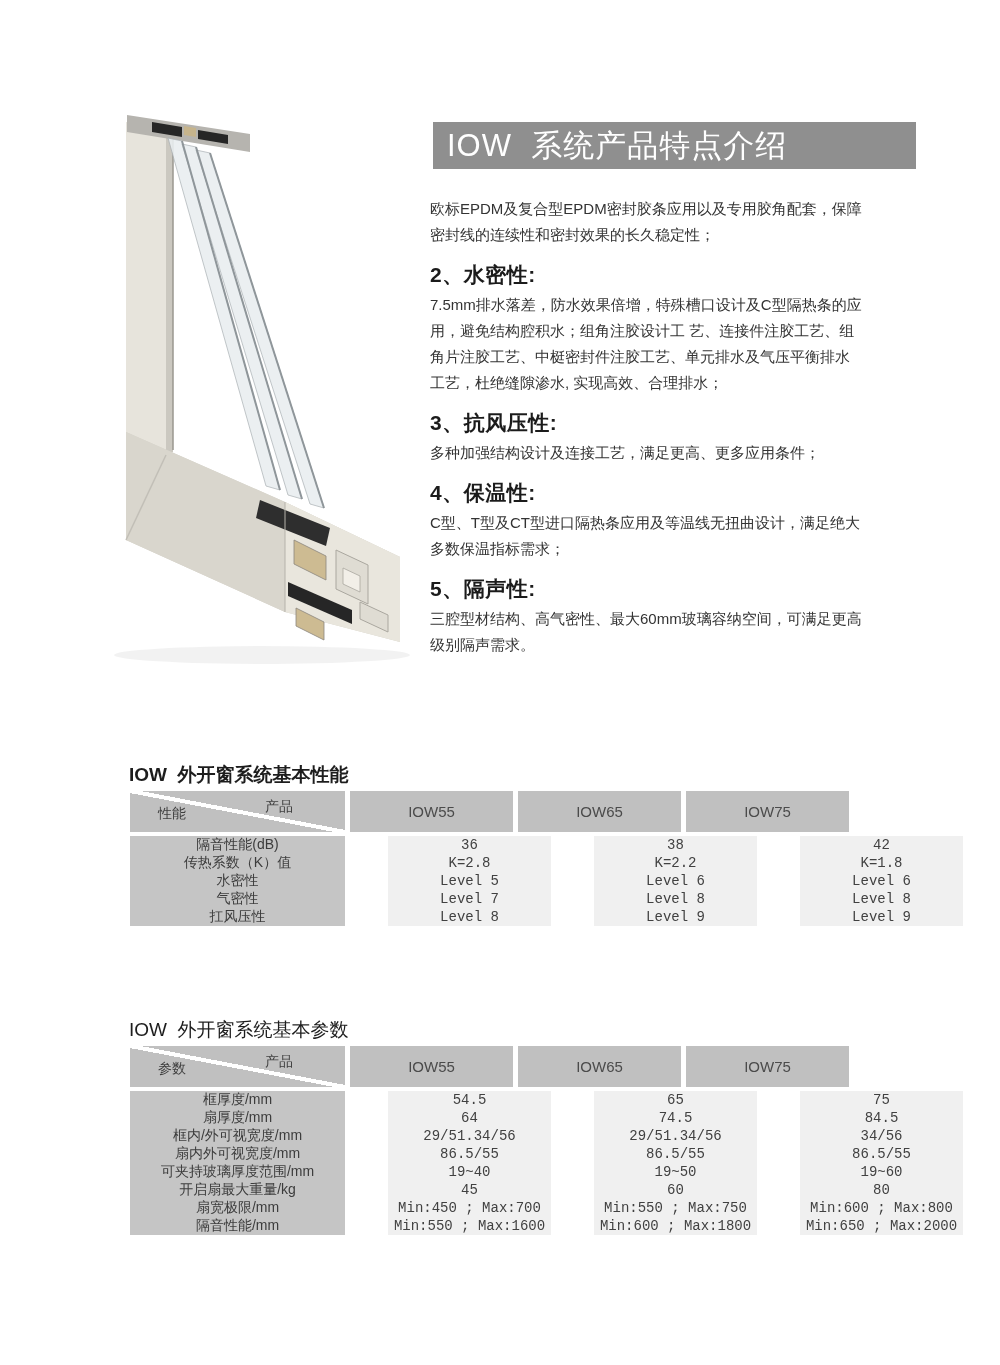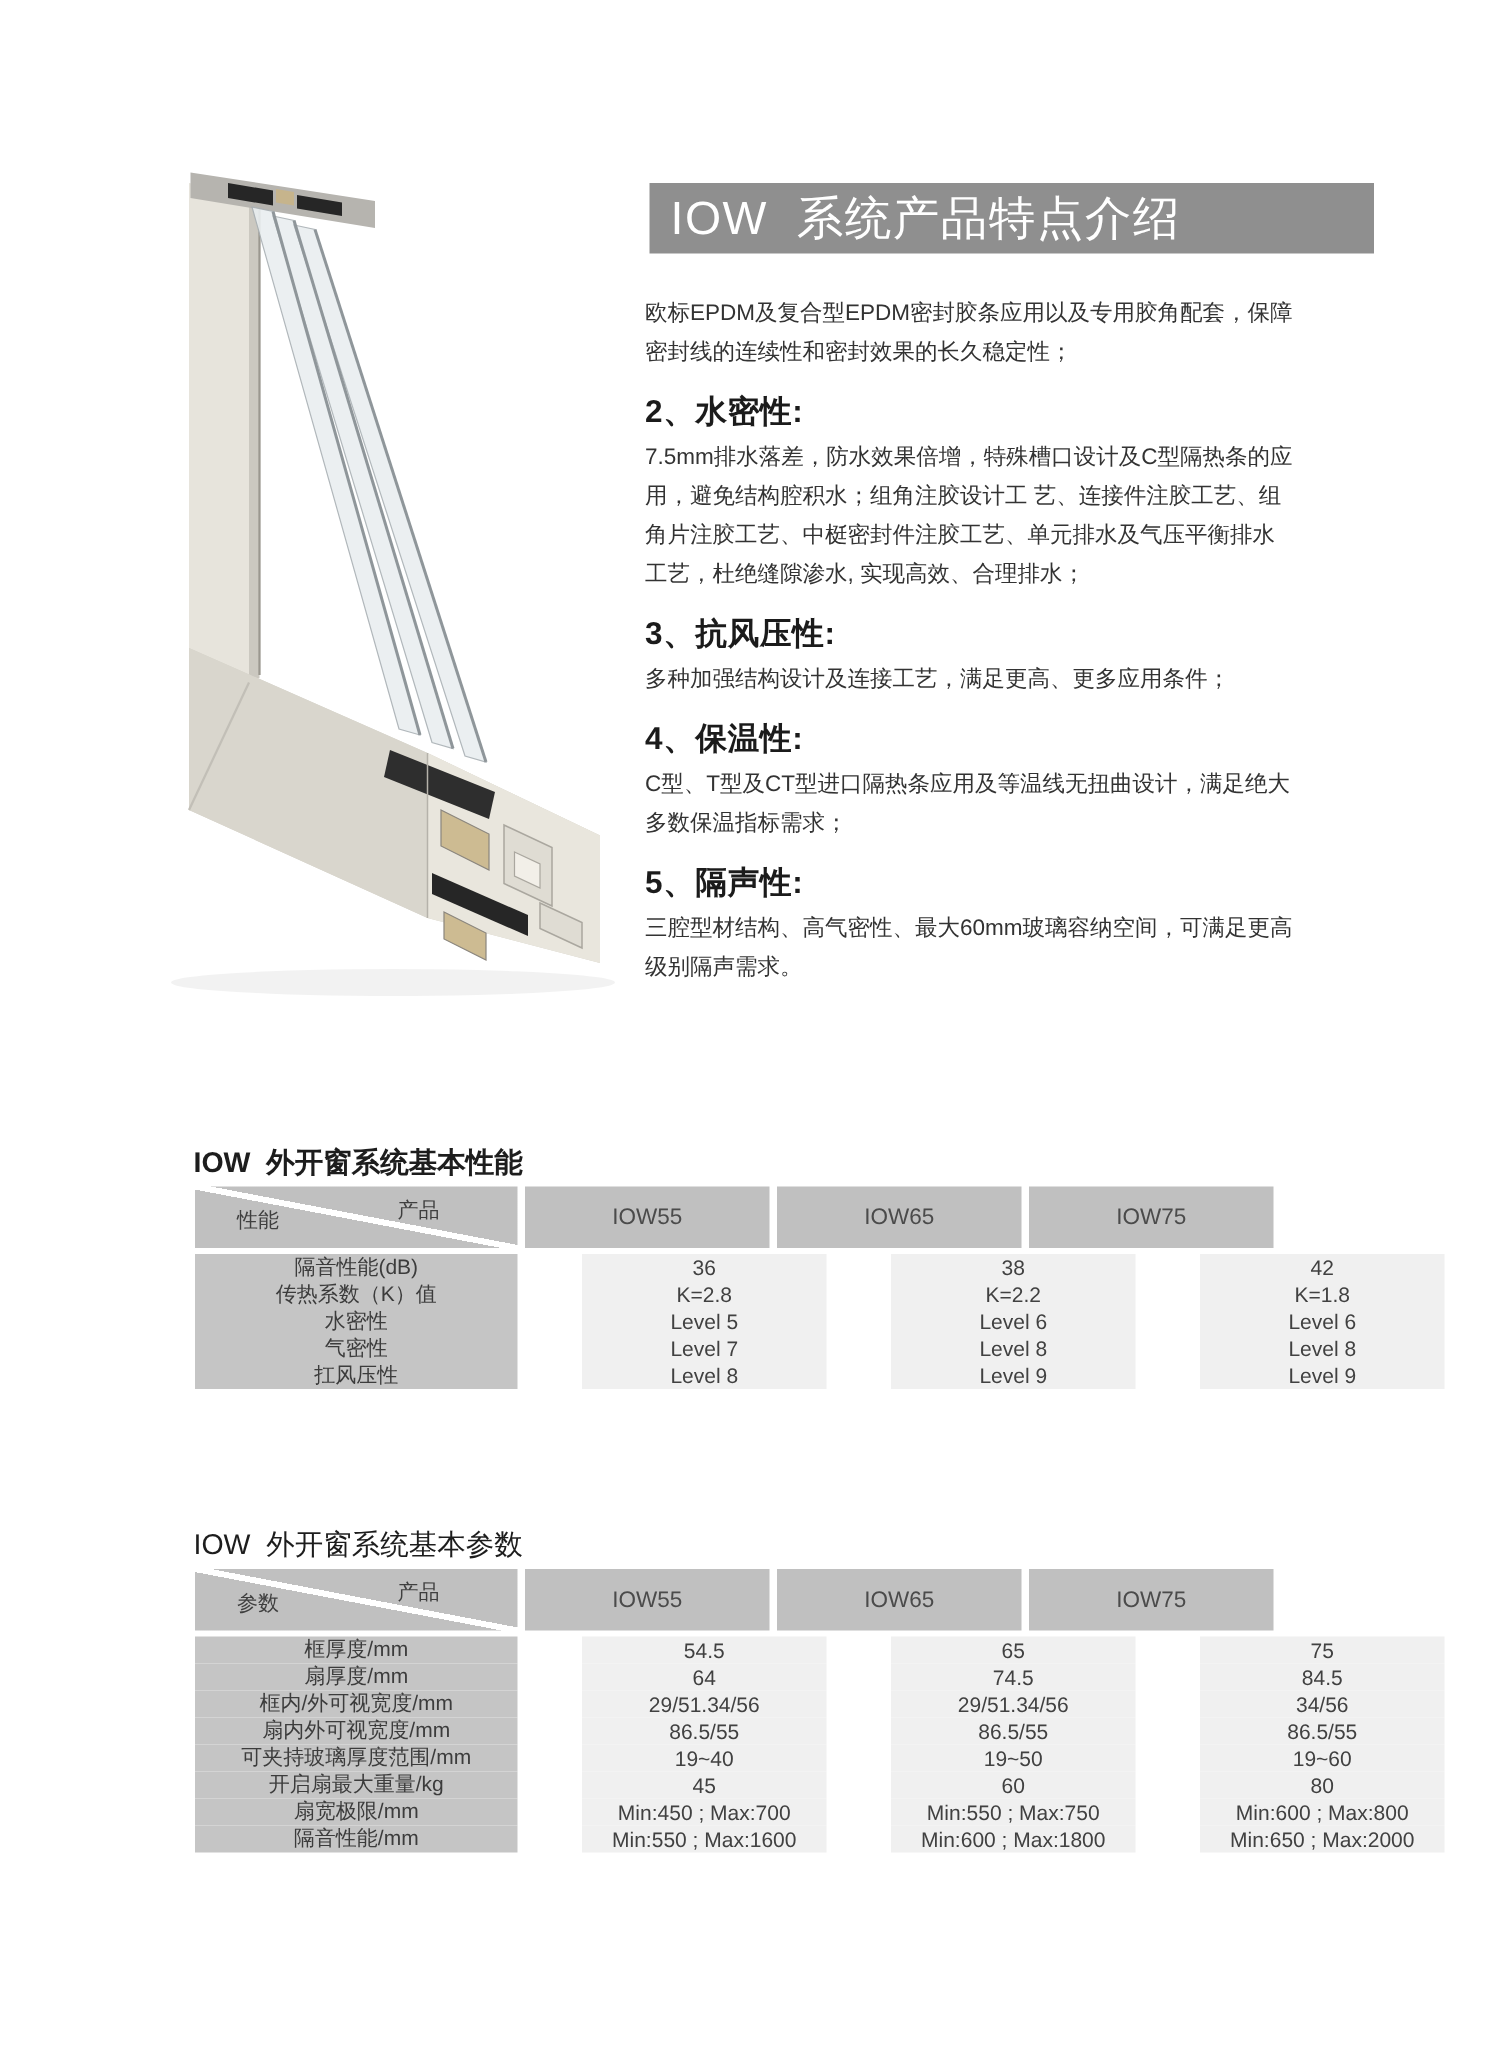--- a/index.html
+++ b/index.html
@@ -34,21 +34,21 @@
   .chead{background:#c0c0c0;color:#4b4b4b;font-size:15px;}
   .ccorner{
     position:relative;
     background:linear-gradient(to bottom left,
       #c0c0c0 calc(50% - 2px), #ffffff calc(50% - 2px),
       #ffffff calc(50% + 2px), #c0c0c0 calc(50% + 2px));
   }
   .corner-prod{position:absolute;top:7px;right:52px;font-size:14px;color:#3f3f3f;}
   .corner-axis{position:absolute;bottom:9px;left:28px;font-size:14px;color:#3f3f3f;}
   .clabel{background:#c5c5c5;color:#3c3c3c;font-size:14px;}
-  .cval{background:#f0f0f0;color:#414141;font-size:14px;}
+  .cval{background:#f0f0f0;color:#414141;font-size:14px;font-family:Liberation Mono, monospace;}
 </style>
 </head>
 <body>
 
 <div class="page">
 
   <div class="photo">
     <svg width="300" height="595" viewBox="0 0 300 595" xmlns="http://www.w3.org/2000/svg">
 
       <ellipse cx="150" cy="545" rx="148" ry="9" fill="#000000" opacity="0.05"></ellipse>

